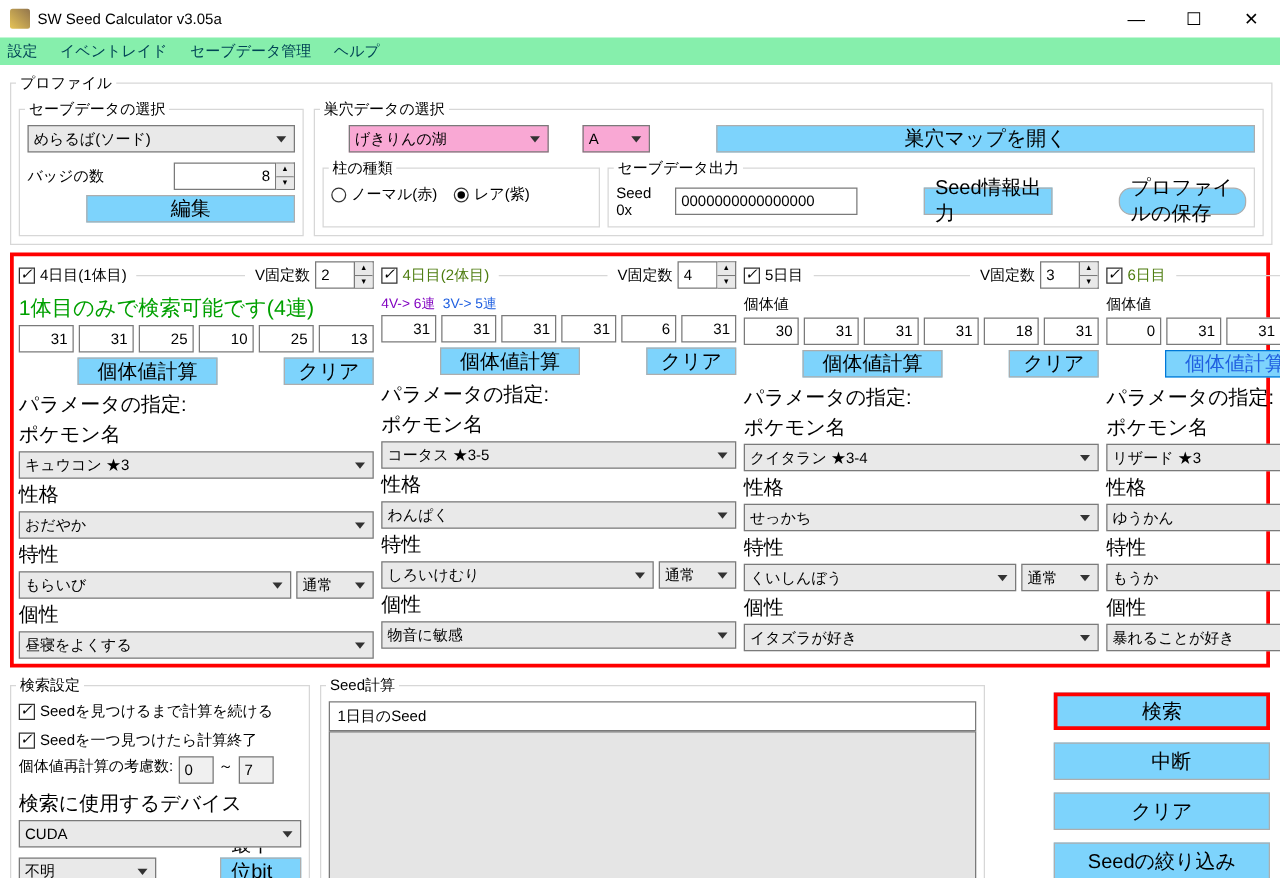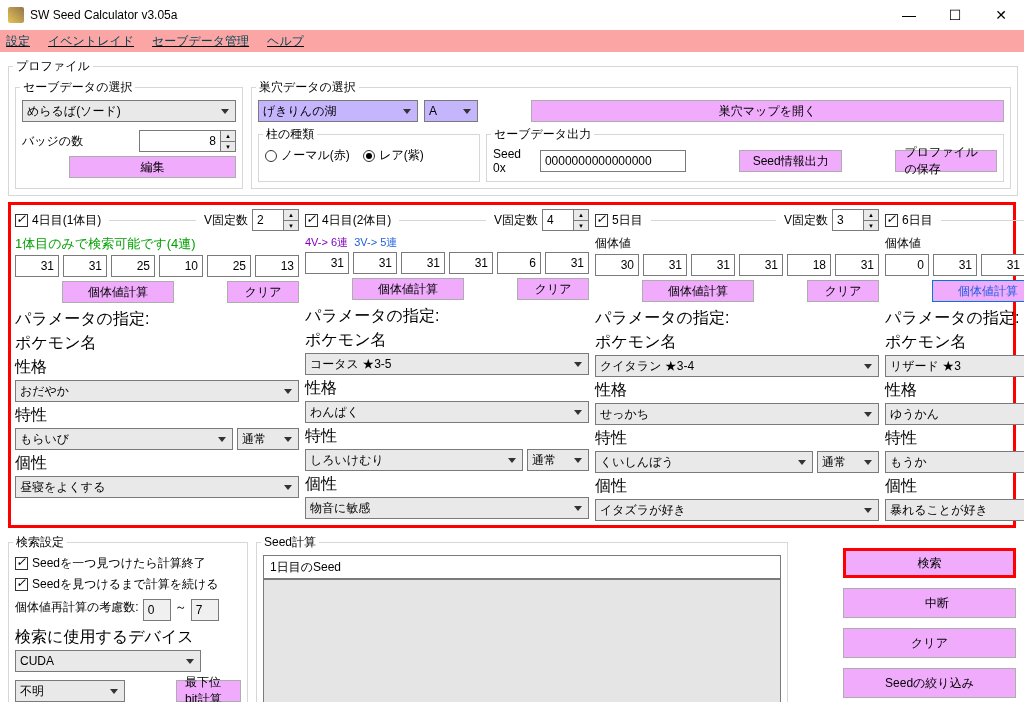--- a/index.html
+++ b/index.html
@@ -2,51 +2,51 @@
 <html><head>
 <meta charset="utf-8">
 <style>
 * { box-sizing: border-box; margin: 0; padding: 0; }
 body { font-family: "Meiryo UI", "MS UI Gothic", sans-serif; font-size: 12px; background: #fff; color: #000; width: 1024px; }
 .window { width: 1024px; }
 .titlebar { display: flex; align-items: center; height: 30px; padding: 0 0 0 8px; background: #fff; }
 .titlebar .icon { width: 16px; height: 16px; margin-right: 6px; background: linear-gradient(45deg, #e6c456, #92754d); border-radius: 2px; }
 .titlebar .title { flex: 1; font-size: 12px; }
 .titlebar .winbtn { width: 46px; height: 30px; display: flex; align-items: center; justify-content: center; font-size: 14px; font-family: sans-serif; }
-.menubar { background: #fca5a5; display: flex; height: 22px; align-items: center; padding: 0 6px; gap: 18px; text-decoration: underline; }
+.menubar { background: #86efac; display: flex; height: 22px; align-items: center; padding: 0 6px; gap: 18px; }
 .menubar span { color: #045; font-size: 12px; }
 .container { padding: 6px 8px 10px 8px; }
 fieldset { border: 1px solid #d7d7d7; border-radius: 0; margin: 0; padding: 4px 6px 6px 6px; position: relative; }
 legend { font-size: 12px; padding: 0 3px; background: #fff; margin-left: -2px; }
 .row { display: flex; gap: 8px; }
 input[type="text"] { border: 1px solid #7a7a7a; height: 22px; padding: 0 4px; font-size: 12px; background: #fff; }
 .sel { border: 1px solid #7a7a7a; height: 22px; background: #e9e9e9; display: flex; align-items: center; padding: 0 4px; font-size: 12px; position: relative; }
-.sel.white { background: #c4b5fd; }
+.sel.white { background: #f9a8d4; margin-left: 21px; }
 .sel::after { content: ""; position: absolute; right: 6px; top: 50%; margin-top: -2px; border-left: 4px solid transparent; border-right: 4px solid transparent; border-top: 5px solid #333; }
-.btn { border: 1px solid #adadad; background: #f0abfc; height: 22px; display: flex; align-items: center; justify-content: center; font-size: 12px; padding: 0 8px; margin-left: 47px; }
+.btn { border: 1px solid #adadad; background: #7dd3fc; height: 22px; display: flex; align-items: center; justify-content: center; font-size: 16px; padding: 0 8px; margin-left: 47px; }
 .btn.blue { border-color: #0078d7; }
 .spin { display: flex; align-items: center; }
 .spin input { width: 32px; }
 .spinbtns { display: flex; flex-direction: column; border: 1px solid #7a7a7a; border-left: none; height: 22px; }
 .spinbtns span { width: 14px; height: 10px; background: #e9e9e9; display: flex; align-items: center; justify-content: center; font-size: 7px; line-height: 1; }
 .spinbtns span:first-child { border-bottom: 1px solid #7a7a7a; height: 11px; }
 .radio { display: inline-flex; align-items: center; gap: 4px; margin-right: 10px; }
 .radio i { width: 12px; height: 12px; border: 1px solid #333; border-radius: 50%; display: inline-block; position: relative; }
 .radio.checked i::after { content: ""; position: absolute; top: 2px; left: 2px; width: 6px; height: 6px; background: #000; border-radius: 50%; }
 .chk { display: inline-flex; align-items: center; gap: 4px; }
 .chk i { width: 13px; height: 13px; border: 1px solid #333; display: inline-block; position: relative; background: #fff; }
 .chk.checked i::after { content: "✓"; position: absolute; top: -3px; left: 0px; font-size: 12px; }
 .redbox { border: 3px solid #ff0000; padding: 4px; display: flex; gap: 6px; margin: 6px 0; }
 .daypanel { flex: 1; border: 1px solid #d7d7d7; border: none; }
 .dayhead { display: flex; align-items: center; gap: 4px; margin-bottom: 4px; }
 .dayhead .fill { flex: 1; border-top: 1px solid #d7d7d7; height: 1px; margin: 0 4px; }
 .ivrow { display: flex; gap: 4px; margin-bottom: 4px; }
 .ivrow input { width: 44px; text-align: right; }
 .lbl { font-size: 16px; margin: 3px 0 2px 0; }
-.gray { color: #000000; }
+.gray { color: #4d7c0f; }
 .green { color: #00a000; }
 .purple { color: #8000c0; }
 .blue { color: #2060e0; }
 .results { border: 1px solid #7a7a7a; background: #fff; height: 24px; padding: 3px 6px; }
 .resultsbox { border: 1px solid #7a7a7a; background: #e5e5e5; height: 140px; }
 </style>
 </head>
 <body>
 
 <div class="window">
@@ -108,21 +108,21 @@
                   <i></i>
                   <span>レア(紫)</span>
                 </span>
             </fieldset>
             <fieldset style="flex:1;">
               <legend>セーブデータ出力</legend>
               <div style="display:flex;align-items:center;gap:6px;">
                 <span>Seed 0x</span>
                 <input type="text" style="width: 146px;" value="0000000000000000">
                 <div class="btn" style="width:110px;">Seed情報出力</div>
-                <div class="btn" style="width:108px;">プロファイルの保存</div>
+                <div class="btn" style="width:108px;border-radius:10px;">プロファイルの保存</div>
               </div>
             </fieldset>
           </div>
         </fieldset>
       </div>
     </fieldset>
 
     <div class="redbox" id="days-container">
         <div class="daypanel">
     <div class="dayhead">
@@ -133,35 +133,38 @@
       <span class="fill"></span>
       <span>V固定数</span>
       <div class="spin">
               <input type="text" value="2" style="">
               <div class="spinbtns">
                 <span>▴</span>
                 <span>▾</span>
               </div>
             </div>
     </div>
-    <div class="green" style="font-size:13px;margin-bottom:2px;">1体目のみで検索可能です(4連)</div>
+    <div class="green" style="font-size:17px;margin-bottom:2px;">1体目のみで検索可能です(4連)</div>
     <div class="ivrow">
             <input type="text" value="31" style="">
             <input type="text" value="31" style="">
             <input type="text" value="25" style="">
             <input type="text" value="10" style="">
             <input type="text" value="25" style="">
             <input type="text" value="13" style="">
           </div>
     <div style="display:flex;gap:6px;margin-bottom:6px;">
       <div class="btn " style="flex:1.4;">個体値計算</div>
       <div class="btn" style="flex:0.8;">クリア</div>
     </div>
     <div class="lbl">パラメータの指定:</div>
     <div class="lbl">ポケモン名</div>
+    <div class="sel">
+            <span>キュウコン ★3</span>
+          </div>
     <div class="lbl">性格</div>
     <div class="sel">
             <span>おだやか</span>
           </div>
     <div class="lbl">特性</div>
     <div style="display:flex;gap:4px;">
       <div class="sel" style="flex:1;">
               <span>もらいび</span>
             </div>
       <div class="sel" style="width:62px;">
@@ -327,36 +330,36 @@
     <div class="lbl">個性</div>
     <div class="sel">
             <span>暴れることが好き</span>
           </div>
   </div>
       </div>
 
     <div class="row" style="align-items:flex-start;">
       <fieldset style="width:240px;">
         <legend>検索設定</legend>
+        <div class="chk checked" style="margin-bottom:6px;">
+            <i></i>
+            <span>Seedを見つけるまで計算を続ける</span>
+          </div>
         <div class="chk checked" style="margin-bottom:4px;">
             <i></i>
             <span>Seedを一つ見つけたら計算終了</span>
-          </div>
-        <div class="chk checked" style="margin-bottom:6px;">
-            <i></i>
-            <span>Seedを見つけるまで計算を続ける</span>
           </div>
         <div style="display:flex;gap:4px;margin-bottom:6px;">
           <span>個体値再計算の考慮数:</span>
           <input type="text" style="width: 28px; background: rgb(240, 240, 240);" value="0">
           <span>～</span>
           <input type="text" style="width: 28px; background: rgb(240, 240, 240);" value="7">
         </div>
         <div class="lbl">検索に使用するデバイス</div>
-        <div class="sel" style="width:186px;margin-bottom:8px;">
+        <div class="sel" style="width:226px;margin-bottom:8px;">
             <span>CUDA</span>
           </div>
         <div style="display:flex;gap:4px;">
           <div class="sel" style="width:110px;">
               <span>不明</span>
             </div>
           <div class="btn" style="flex:1;">最下位bit計算</div>
         </div>
       </fieldset>
 

